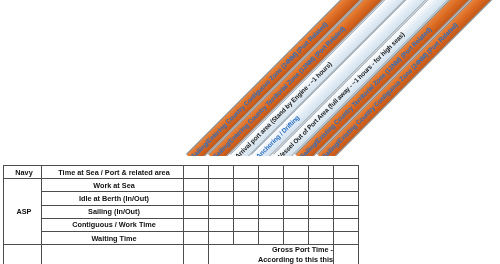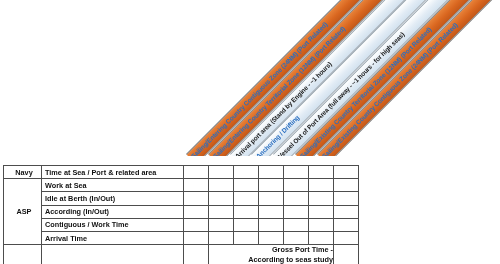--- a/index.html
+++ b/index.html
@@ -88,21 +88,21 @@
     font-size: 7.3px;
     font-weight: bold;
     color: #111111;
     padding: 0 0 0 3px;
     box-sizing: border-box;
     background: #ffffff;
     white-space: nowrap;
     overflow: hidden;
   }
   td.c-group  { width: 38px; text-align: center; padding-left: 0; }
-  td.c-item   { width: 142px; text-align: left; }
+  td.c-item   { width: 142px; text-align: center; }
   td.c-data   { width: 25px; padding: 0; }
   td.blue     { background: #5b9bd5; }
   td.noborder { border: none; background: transparent; }
   td.gross {
     background: #bfbfbf;
     text-align: right;
     padding: 0;
     font-size: 7.4px;
     line-height: 10px;
     height: 26px;
@@ -169,55 +169,55 @@
           <td class="c-item">Idle at Berth (In/Out)</td>
           <td class="c-data"></td>
           <td class="c-data"></td>
           <td class="c-data"></td>
           <td class="c-data"></td>
           <td class="c-data"></td>
           <td class="c-data"></td>
           <td class="c-data"></td>
         </tr>
         <tr>
-          <td class="c-item">According (In/Out)</td>
+          <td class="c-item">Sailing (In/Out)</td>
           <td class="c-data"></td>
           <td class="c-data"></td>
           <td class="c-data"></td>
           <td class="c-data"></td>
           <td class="c-data"></td>
           <td class="c-data"></td>
           <td class="c-data"></td>
         </tr>
         <tr>
           <td class="c-item">Contiguous / Work Time</td>
           <td class="c-data"></td>
           <td class="c-data"></td>
           <td class="c-data"></td>
           <td class="c-data"></td>
           <td class="c-data"></td>
           <td class="c-data"></td>
           <td class="c-data"></td>
         </tr>
         <tr>
-          <td class="c-item">Arrival Time</td>
+          <td class="c-item">Waiting Time</td>
           <td class="c-data"></td>
           <td class="c-data"></td>
           <td class="c-data"></td>
           <td class="c-data"></td>
           <td class="c-data"></td>
           <td class="c-data"></td>
           <td class="c-data"></td>
         </tr>
         <tr>
           <td class="c-group noborder"></td>
           <td class="c-item noborder"></td>
           <td class="c-data empty-tall"></td>
           <td class="gross" colspan="5">
             <div>Gross Port Time -</div>
-            <div>According to seas study</div>
+            <div>According to this this</div>
           </td>
           <td class="c-data empty-tall"></td>
         </tr>
       </tbody>
   </table>
 
 </div>
 
 </body></html>

